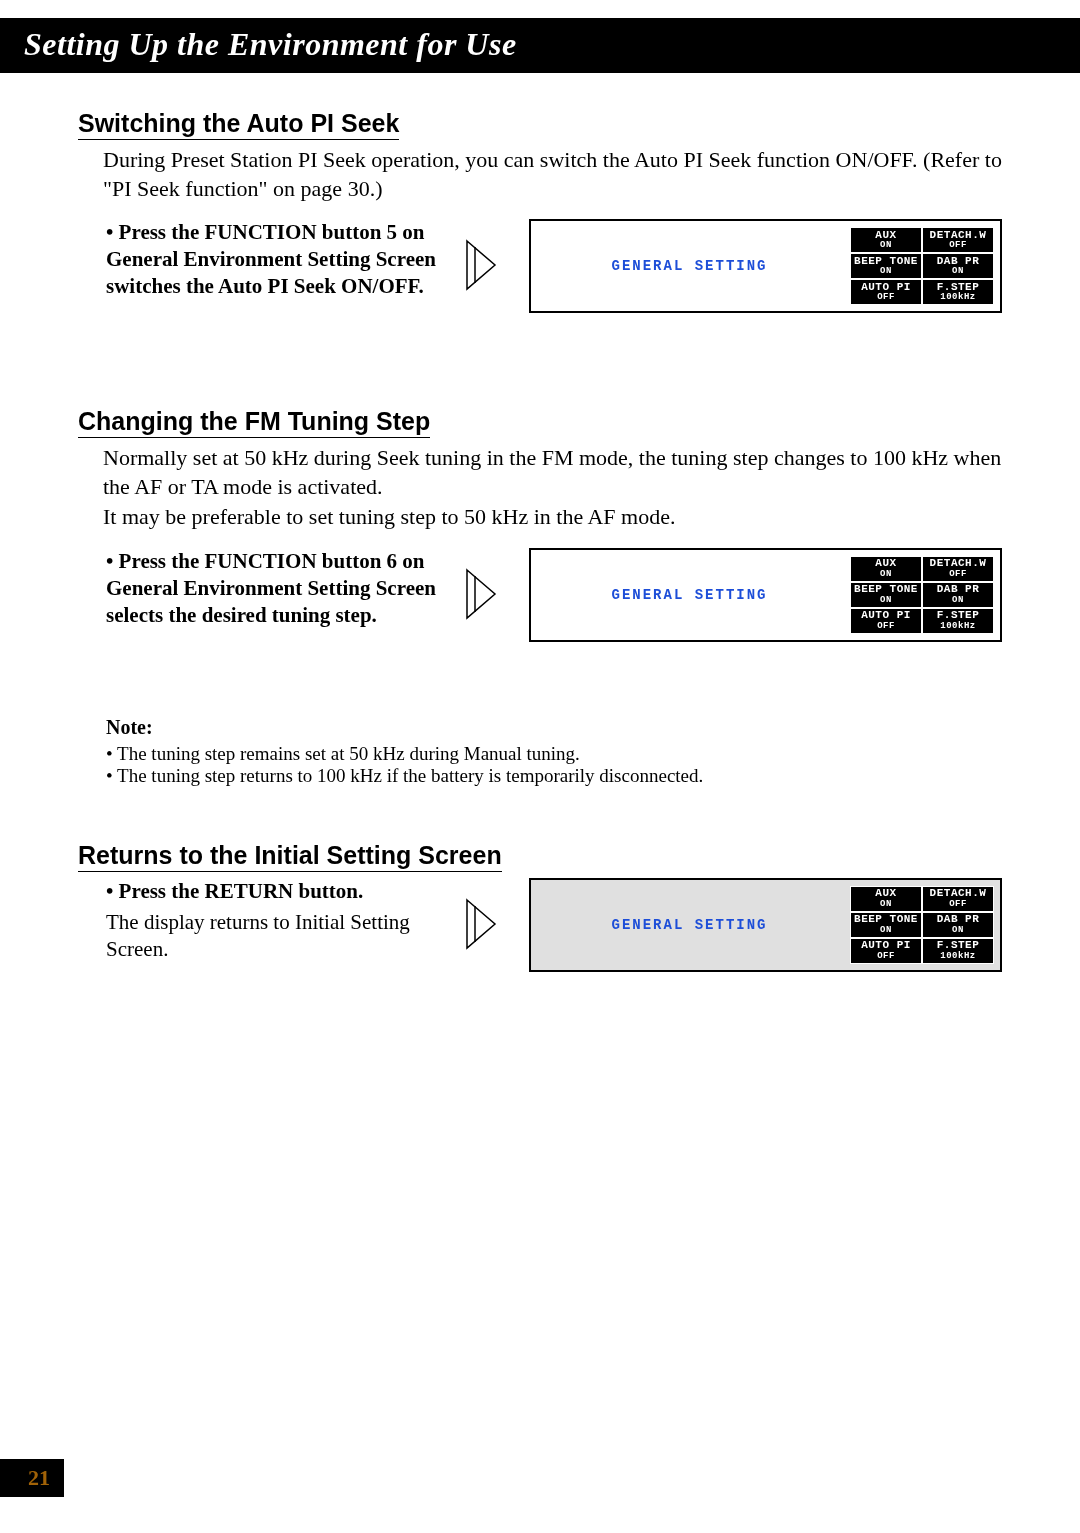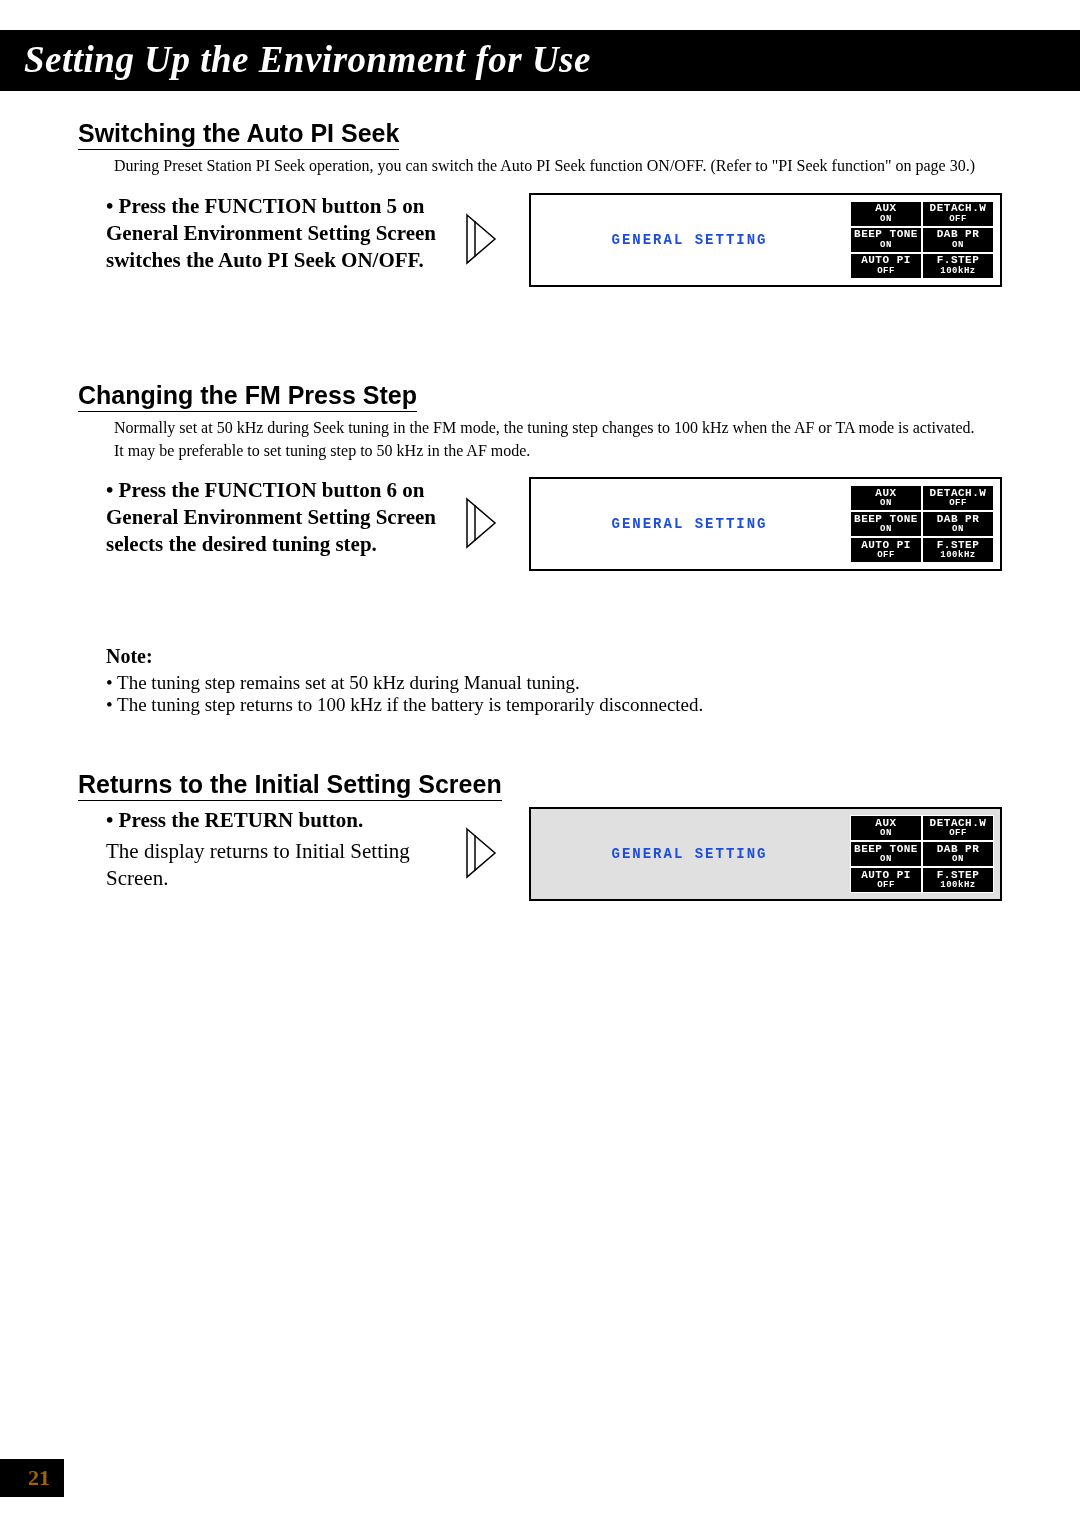--- a/index.html
+++ b/index.html
@@ -11,41 +11,41 @@
     margin: 0 auto;
     padding: 0;
     position: relative;
     min-height: 1533px;
   }
   .chapter-bar {
     background: #000;
     color: #fff;
     font-style: italic;
     font-weight: bold;
-    font-size: 37px;
+    font-size: 32px;
     padding: 8px 0 10px 24px;
-    margin-top: 30px;
+    margin-top: 18px;
     letter-spacing: 0.5px;
   }
-  .content { padding: 0 78px 0 78px; }
+  .content { padding: 8px 78px 0 78px; }
   .section-title {
     font-family: Arial, Helvetica, sans-serif;
     font-weight: bold;
     font-size: 25px;
     margin-top: 28px;
     border-bottom: 1px solid #000;
     padding-bottom: 1px;
     display: inline-block;
   }
   .section-title.long { min-width: 350px; }
   .body-text {
     font-family: 'Times New Roman', Times, serif;
-    font-size: 16px;
+    font-size: 22px;
     line-height: 1.3;
-    margin-left: 36px;
+    margin-left: 25px;
     margin-top: 6px;
   }
   .step-row {
     display: flex;
     align-items: flex-start;
     margin-top: 16px;
     margin-left: 28px;
     gap: 20px;
   }
   .step-text {
@@ -180,21 +180,21 @@
           <div class="status-cell">
               <span class="l1">F.STEP</span>
               <span class="l2">100kHz</span>
             </div>
         </div>
       </div>
     </div>
   </div>
 
   <div style="margin-top:66px;">
-    <div class="section-title">Changing the FM Press Step</div>
+    <div class="section-title">Changing the FM Tuning Step</div>
     <div class="body-text">Normally set at 50 kHz during Seek tuning in the FM mode, the tuning step changes to 100 kHz when the AF or TA mode is activated.</div>
     <div class="body-text" style="margin-top:2px;">It may be preferable to set tuning step to 50 kHz in the AF mode.</div>
     <div class="step-row">
       <div class="step-text">Press the FUNCTION button 6 on General Environment Setting Screen selects the desired tuning step.</div>
       <div class="pointer">
         <svg width="40" height="56" viewBox="0 0 40 56">
           <polygon points="6,4 34,28 6,52" fill="none" stroke="#000" stroke-width="1.5"></polygon>
           <line x1="14" y1="10" x2="14" y2="46" stroke="#000" stroke-width="1.5"></line>
         </svg>
       </div>

